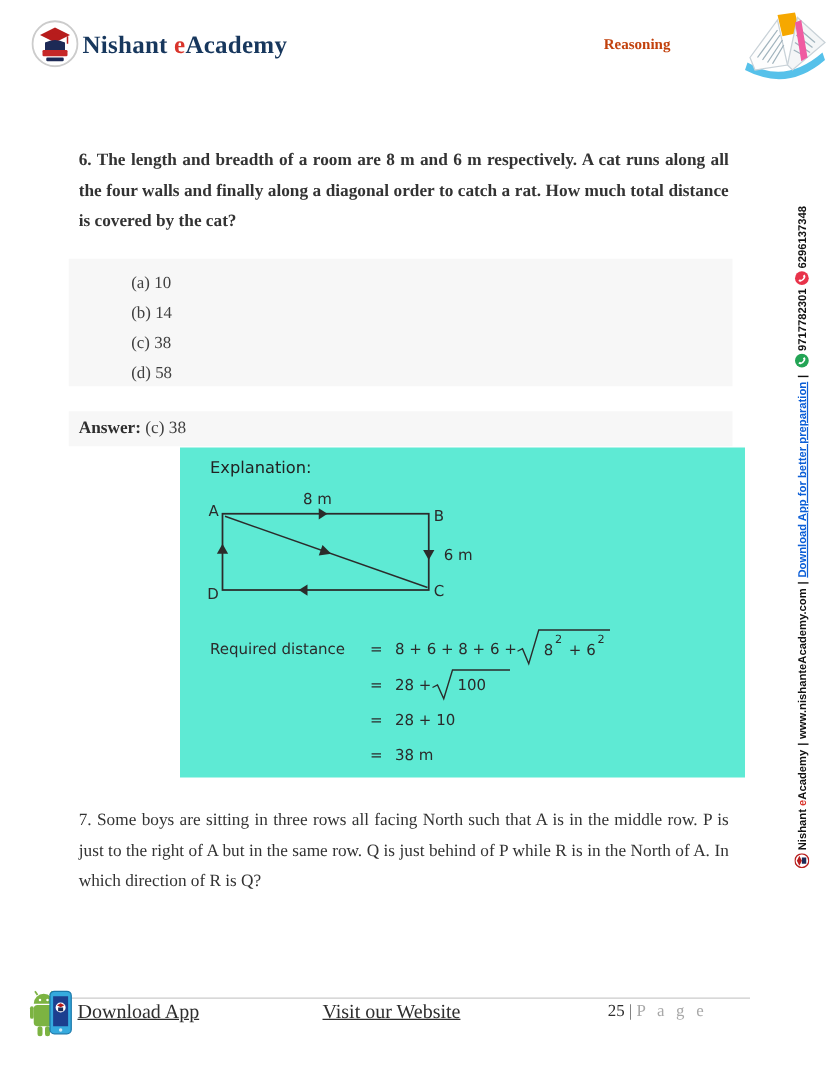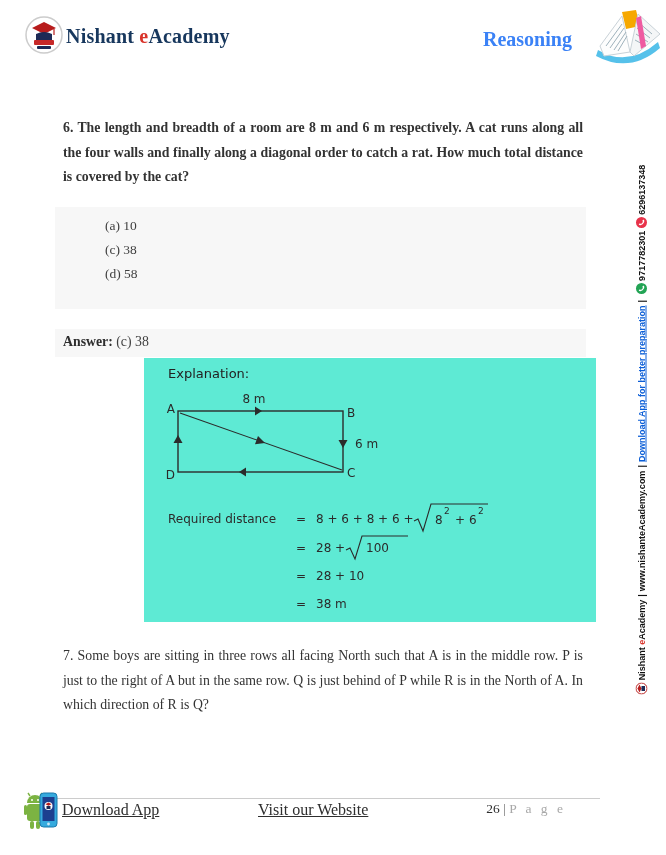--- a/index.html
+++ b/index.html
@@ -17,21 +17,21 @@
   
   .logo-badge { position: absolute; left: 25px; top: 16px; width: 38px; height: 38px; }
   .brand-title {
     position: absolute; left: 66px; top: 25px;
     font-size: 20px; font-weight: bold; color: #17375d;
     letter-spacing: 0.2px;
   }
   .brand-title .e-red { color: #d9342b; }
   .subject-label {
     position: absolute; left: 483px; top: 28px;
-    font-size: 20px; font-weight: bold; color: #3b82f6;
+    font-size: 12px; font-weight: bold; color: #c2410c;
   }
   .book-icon { position: absolute; left: 592px; top: 6px; width: 72px; height: 60px; }
 
   
   .shade { background: #f7f7f7; }
   .intro-block {
     position: absolute; left: 55px; top: 66px; width: 531px; height: 32px;
     padding: 7px 0 0 8px; font-size: 13.5px; color: #3f3f3f;
   }
   .q6-text {
@@ -132,20 +132,21 @@
         <line x1="43" y1="34" x2="54" y2="40"></line>
     </g>
     <polygon points="44,12 49,10 54,40 49,43" fill="#ef5ba1"></polygon>
   </svg>
 
 
   <div class="q6-text">6. The length and breadth of a room are 8 m and 6 m respectively. A cat runs along all the four walls and finally along a diagonal order to catch a rat. How much total distance is covered by the cat?</div>
 
   <ul class="q6-options shade">
     <li class="opt">(a) 10</li>
+    <li class="opt">(b) 14</li>
     <li class="opt">(c) 38</li>
     <li class="opt">(d) 58</li>
   </ul>
 
   <div class="answer-block shade">
     <span class="answer-label">Answer:</span><span> (c) 38</span>
   </div>
 
   <div class="explanation-block">
     <svg width="452" height="264" viewBox="0 0 452 264">
@@ -235,16 +236,16 @@
     <circle cx="26.5" cy="17" r="4" fill="#ffffff"></circle>
     <polygon points="26.5,13.6 29.5,15.2 26.5,16.8 23.5,15.2" fill="#b71c1c"></polygon>
     <rect x="24.5" y="17" width="4" height="3" fill="#1d2a56"></rect>
     <circle cx="26.5" cy="35" r="1.4" fill="#cde9f7"></circle>
   </svg>
 
   <a class="footer-link footer-download">Download App</a>
   <a class="footer-link footer-visit">Visit our Website</a>
 
   <div class="footer-page">
-    <span>26 </span><span class="page-pipe">| </span><span class="page-word">P a g e</span>
+    <span>25 </span><span class="page-pipe">| </span><span class="page-word">P a g e</span>
   </div>
 
 </div>
 
 </body></html>

